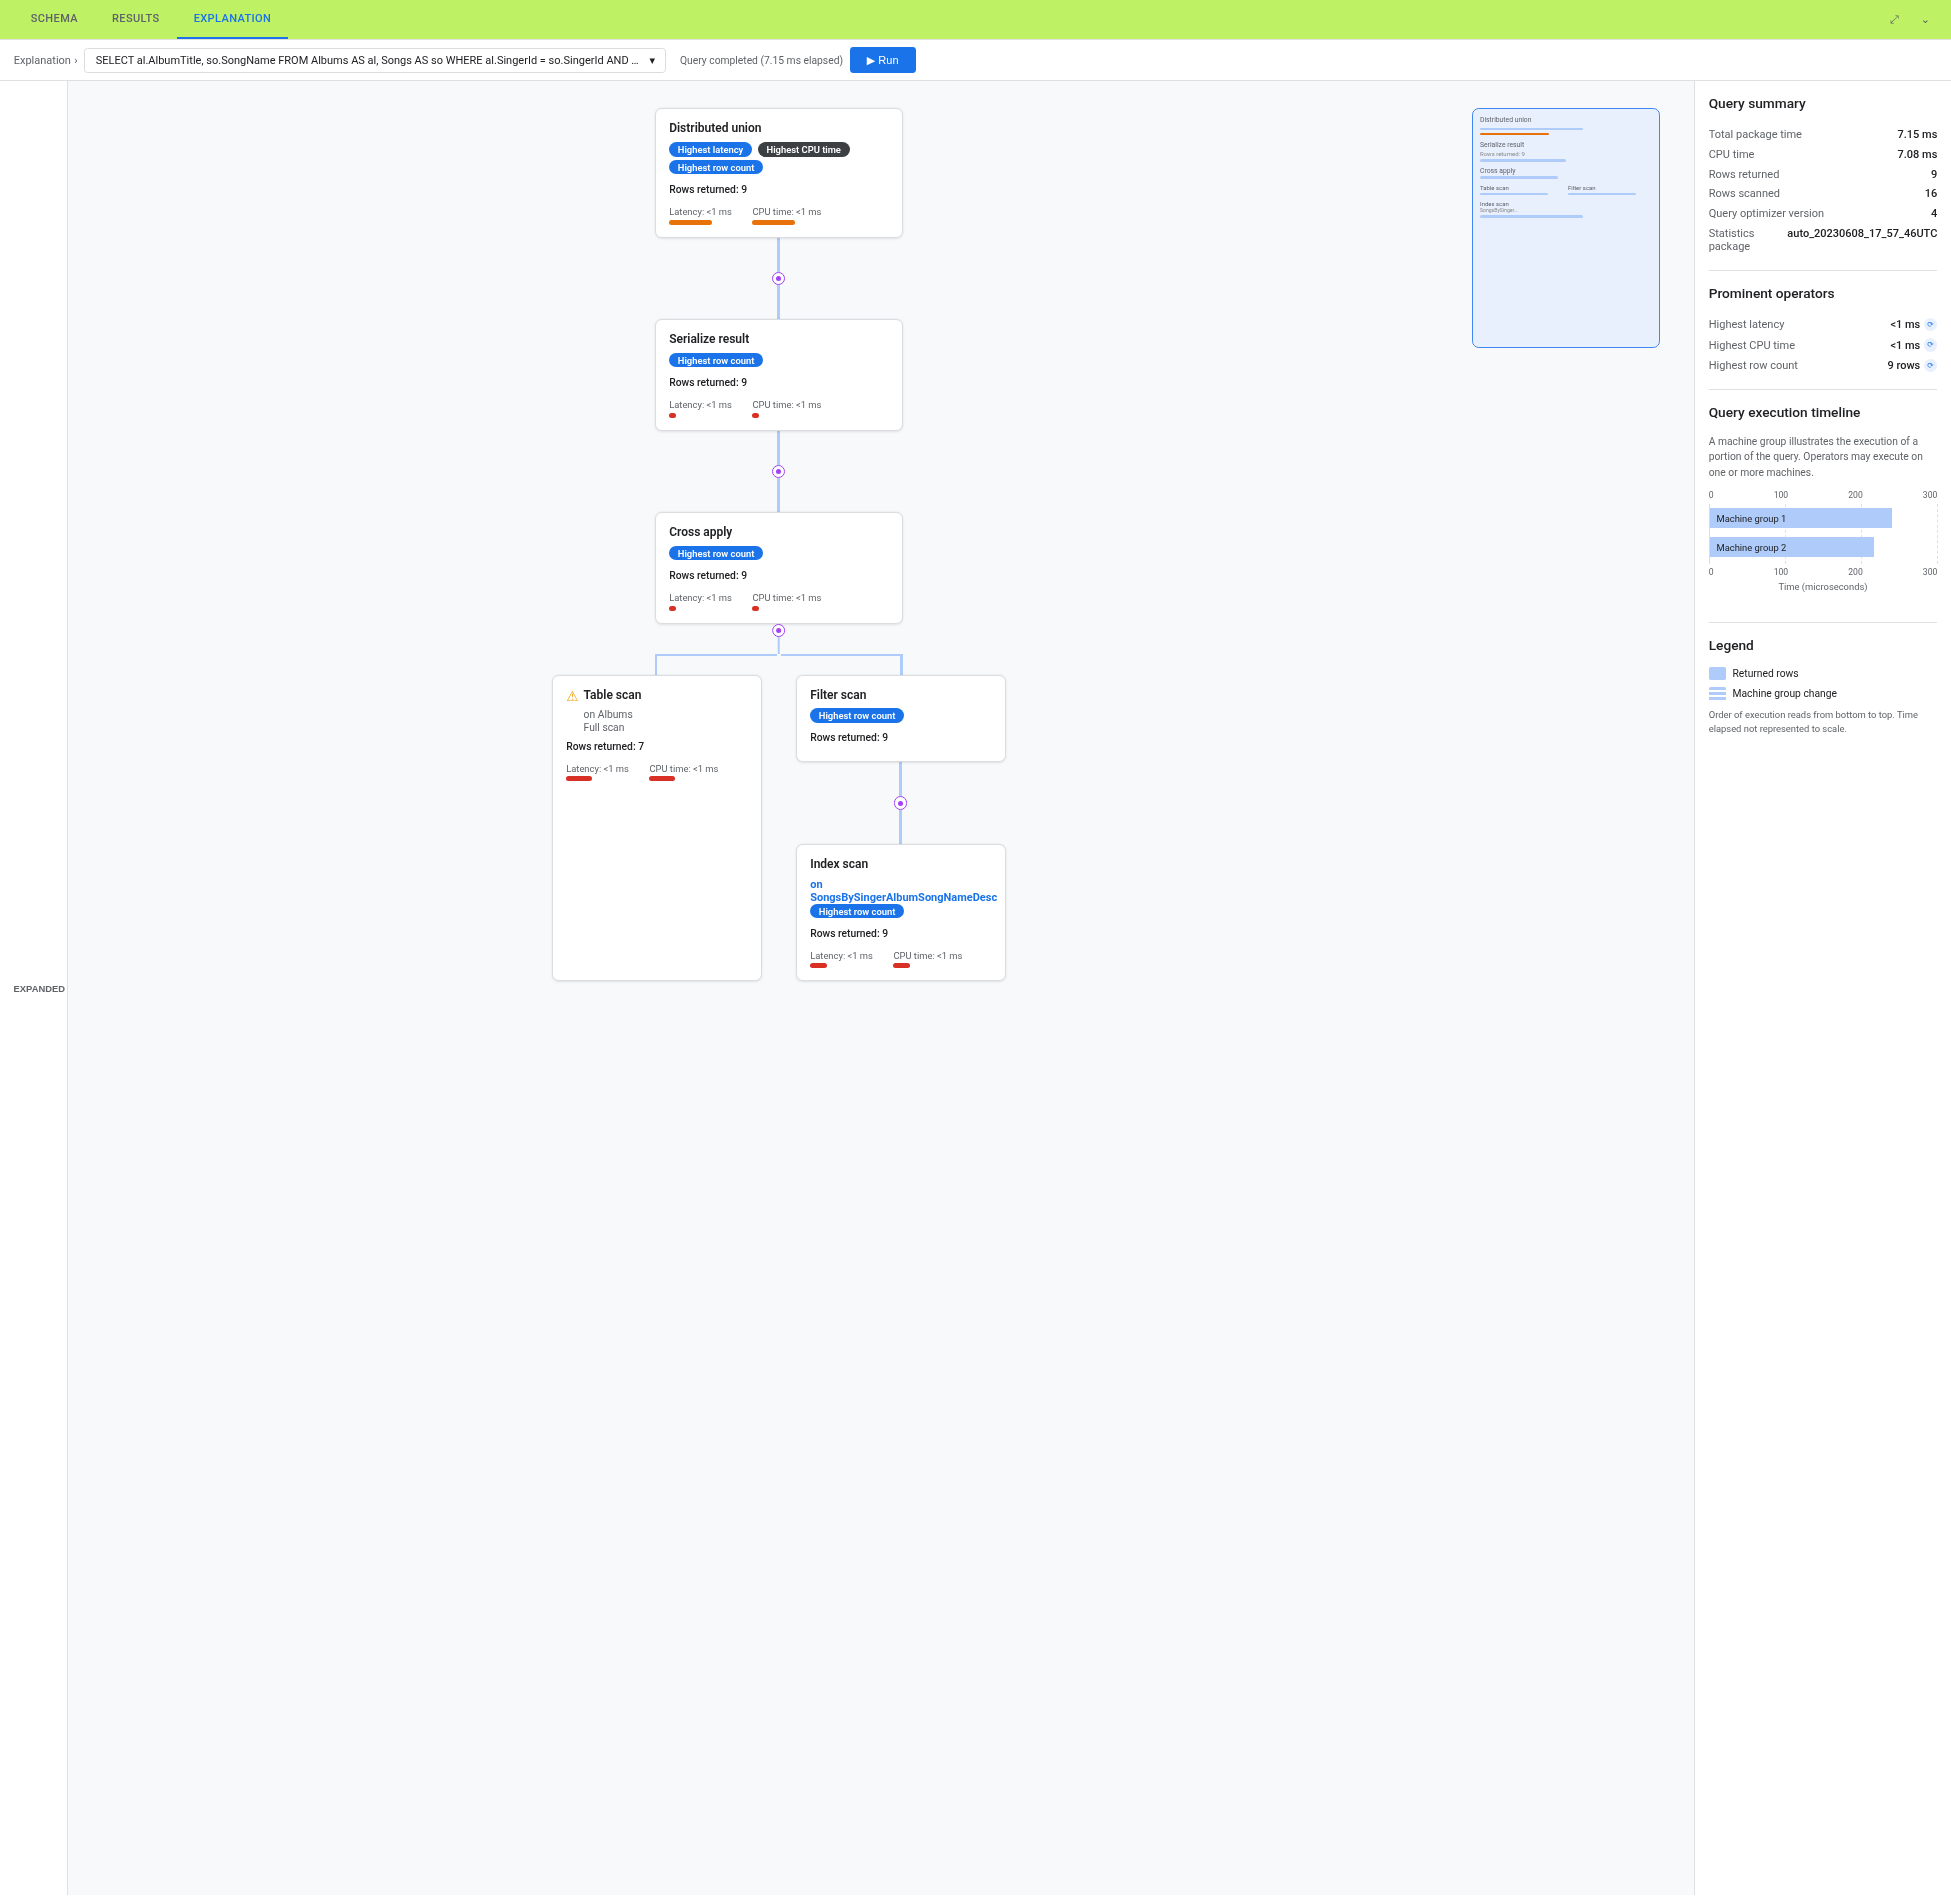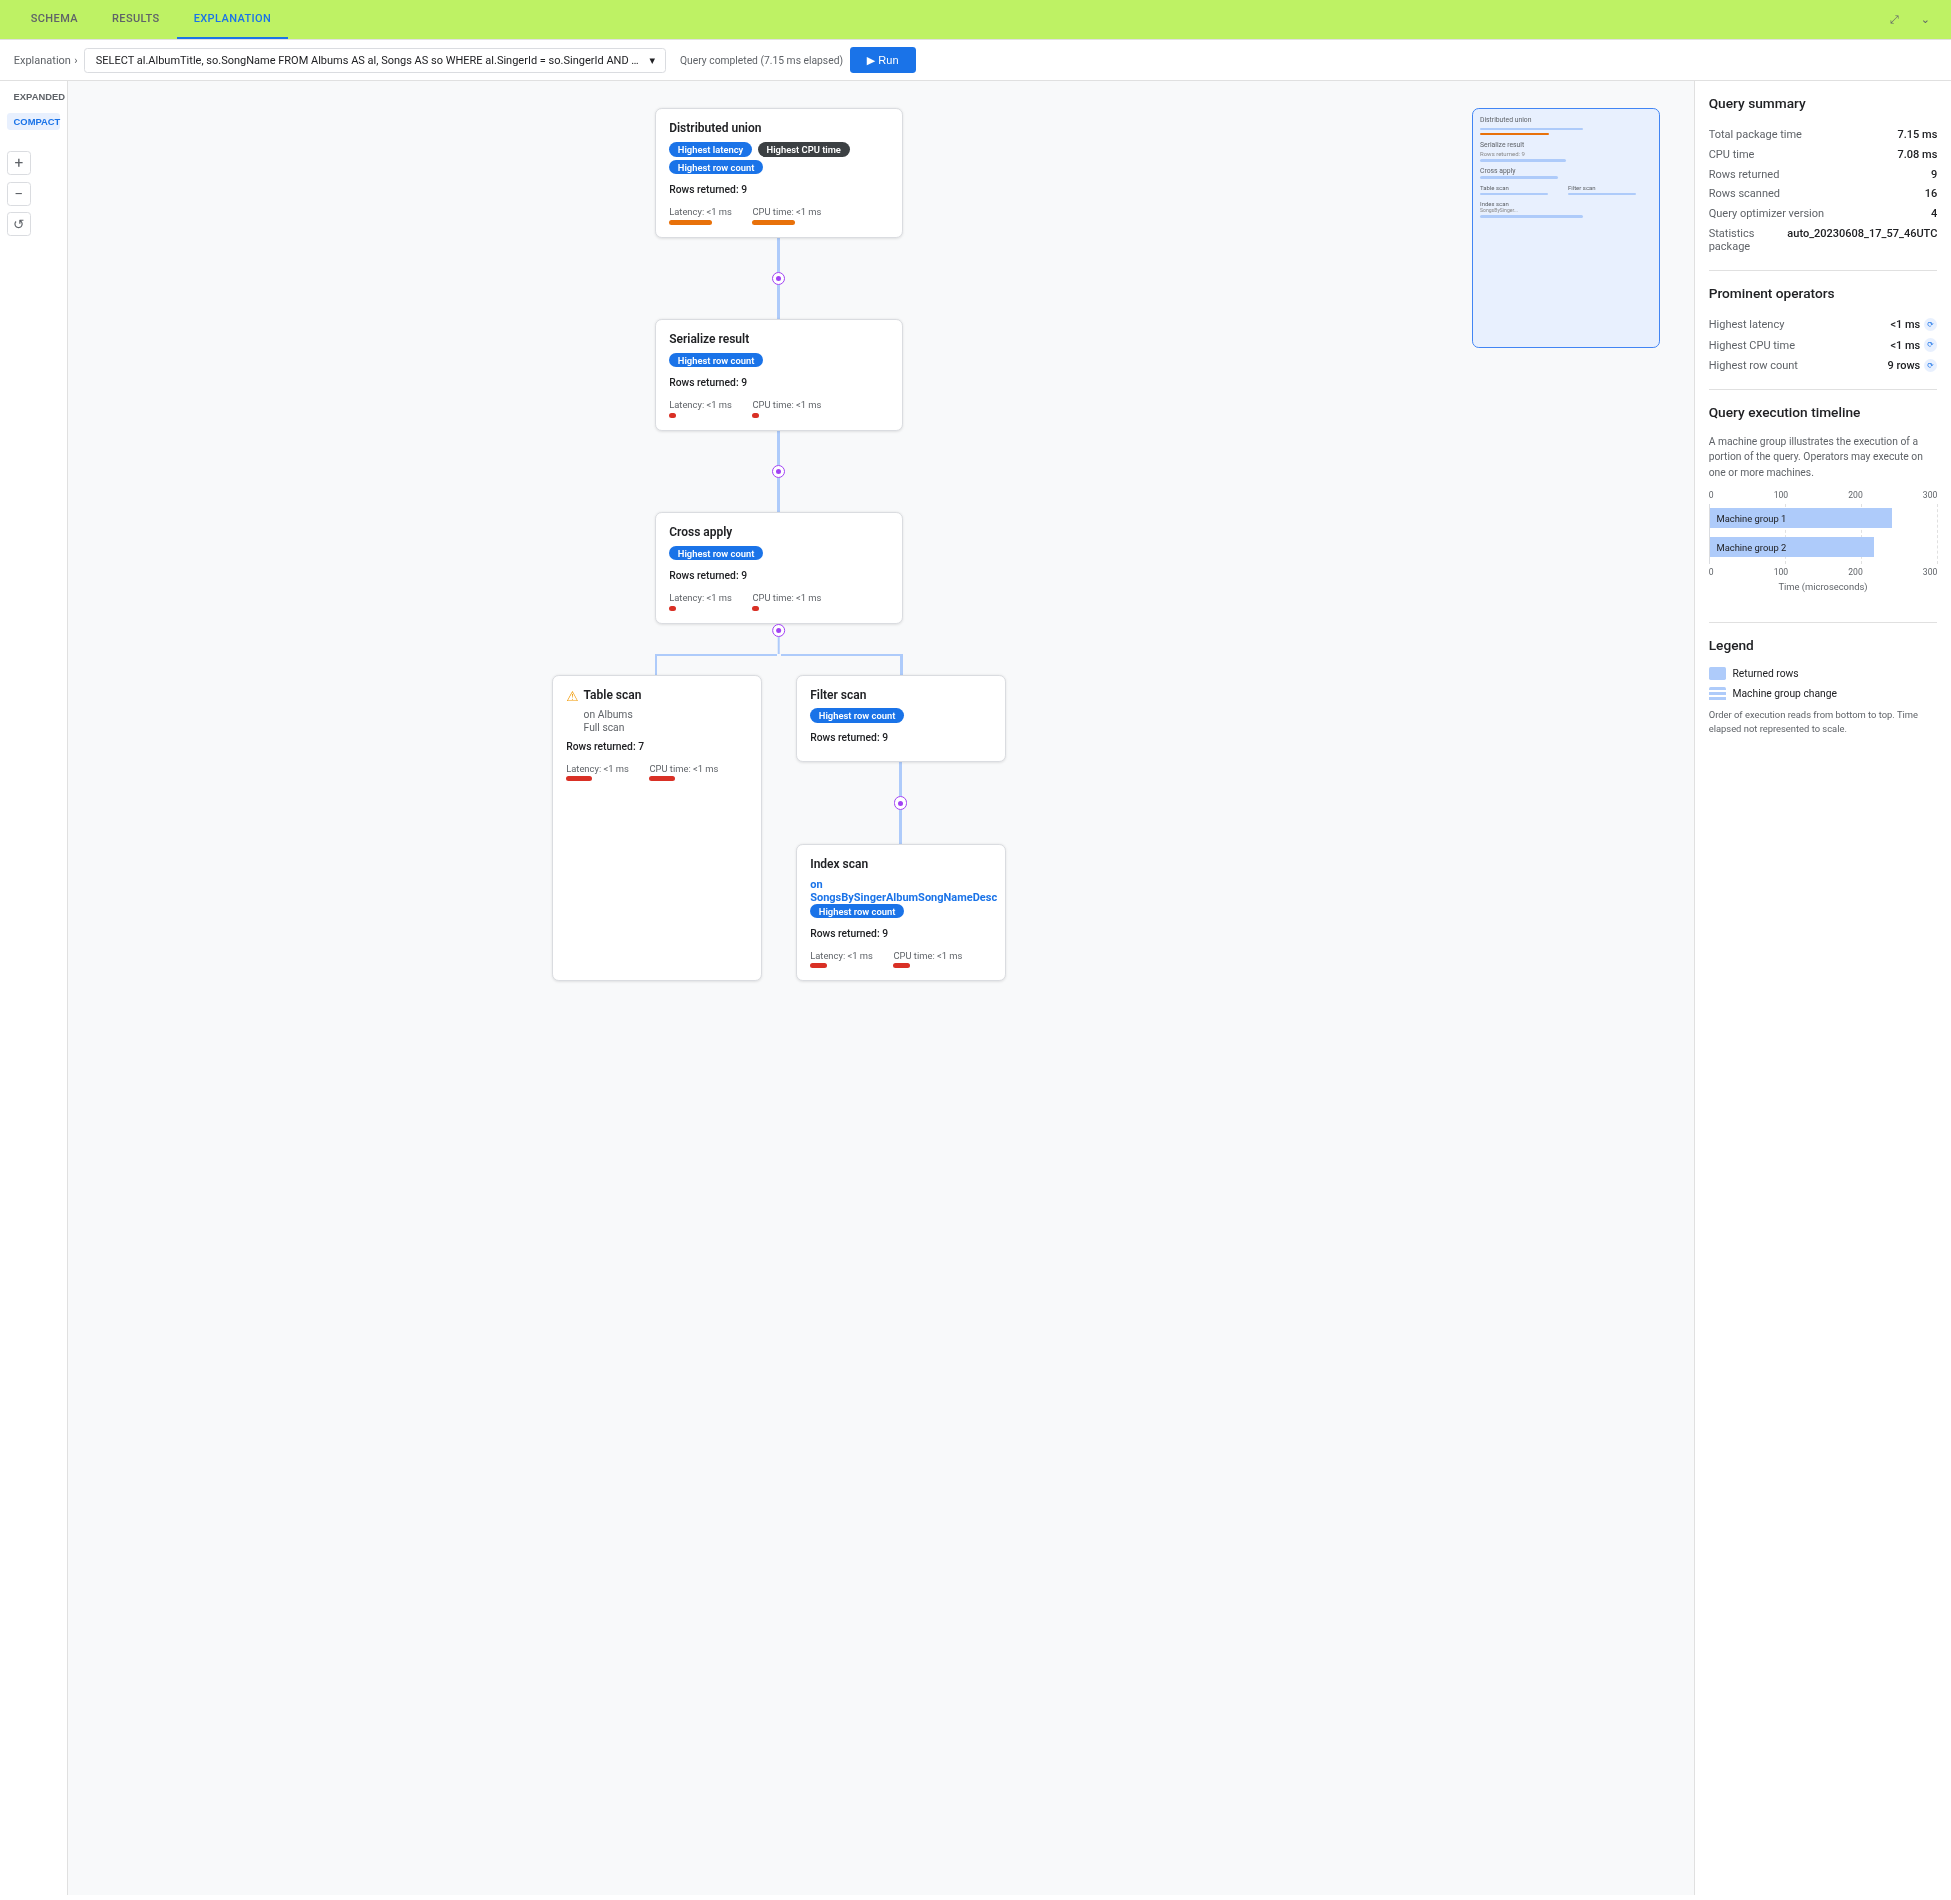--- a/index.html
+++ b/index.html
@@ -65,21 +65,21 @@
       display: flex;
       height: calc(100vh - 86px);
       overflow: hidden;
     }
 
     
     .left-panel {
       width: 68px;
       padding: 6.8px;
       display: flex;
-      flex-direction: column;
+      flex-direction: row;
       gap: 6.8px;
       border-right: 0.9px solid #e0e0e0;
       background: #fff;
     }
     .view-btn {
       padding: 3.4px 6.8px;
       font-size: 9.4px;
       font-weight: 600;
       color: #1a73e8;
       cursor: pointer;

